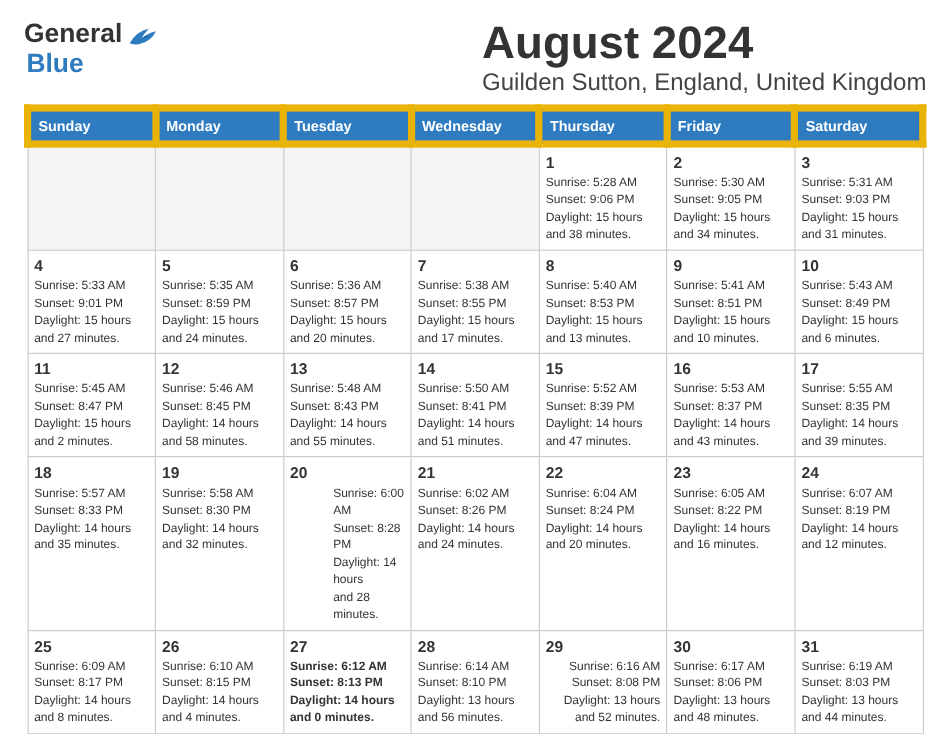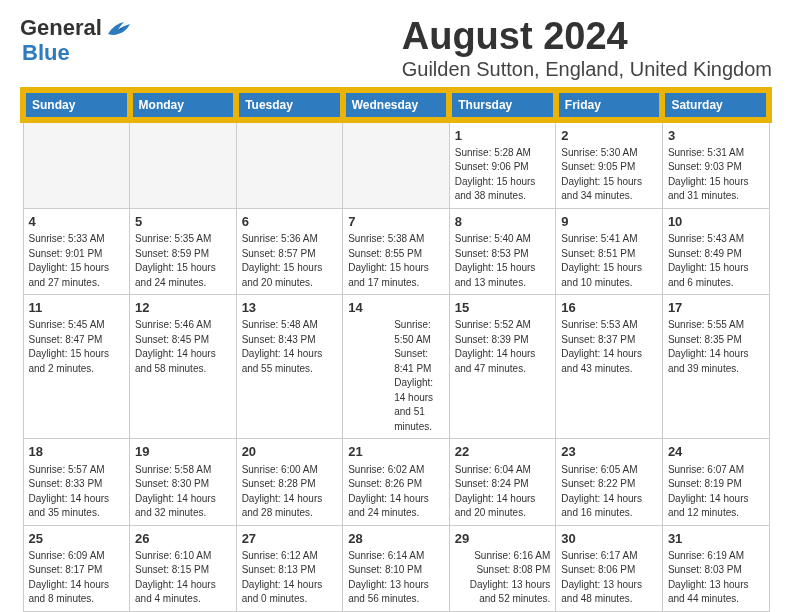--- a/index.html
+++ b/index.html
@@ -16,21 +16,21 @@
       align-items: flex-start;
       margin-bottom: 6px;
     }
     .logo {
       display: flex;
       flex-direction: column;
       align-items: flex-start;
     }
     .logo-text {
       display: flex;
-      align-items: flex-start;
+      align-items: flex-end;
       font-size: 22px;
       font-weight: bold;
       line-height: 1.1;
     }
     .logo-general { color: #333; }
     .logo-blue { color: #1a6bbf; }
     .logo-bird {
       width: 28px;
       height: 22px;
       margin-left: 2px;
@@ -234,21 +234,21 @@
         </td>
         <td>
           <span class="day-number">13</span>
           <div class="day-info" style="white-space: pre-line;">Sunrise: 5:48 AM
 Sunset: 8:43 PM
 Daylight: 14 hours
 and 55 minutes.</div>
         </td>
         <td>
           <span class="day-number">14</span>
-          <div class="day-info" style="white-space: pre-line; margin-left: 46px;">Sunrise: 5:50 AM
+          <div class="day-info" style="white-space: pre-line;">Sunrise: 5:50 AM
 Sunset: 8:41 PM
 Daylight: 14 hours
 and 51 minutes.</div>
         </td>
         <td>
           <span class="day-number">15</span>
           <div class="day-info" style="white-space: pre-line;">Sunrise: 5:52 AM
 Sunset: 8:39 PM
 Daylight: 14 hours
 and 47 minutes.</div>
@@ -278,21 +278,21 @@
         </td>
         <td>
           <span class="day-number">19</span>
           <div class="day-info" style="white-space: pre-line;">Sunrise: 5:58 AM
 Sunset: 8:30 PM
 Daylight: 14 hours
 and 32 minutes.</div>
         </td>
         <td>
           <span class="day-number">20</span>
-          <div class="day-info" style="white-space: pre-line;">Sunrise: 6:00 AM
+          <div class="day-info" style="white-space: pre-line; margin-left: 36px;">Sunrise: 6:00 AM
 Sunset: 8:28 PM
 Daylight: 14 hours
 and 28 minutes.</div>
         </td>
         <td>
           <span class="day-number">21</span>
           <div class="day-info" style="white-space: pre-line;">Sunrise: 6:02 AM
 Sunset: 8:26 PM
 Daylight: 14 hours
 and 24 minutes.</div>
@@ -329,21 +329,21 @@
         </td>
         <td>
           <span class="day-number">26</span>
           <div class="day-info" style="white-space: pre-line;">Sunrise: 6:10 AM
 Sunset: 8:15 PM
 Daylight: 14 hours
 and 4 minutes.</div>
         </td>
         <td>
           <span class="day-number">27</span>
-          <div class="day-info" style="white-space: pre-line;">Sunrise: 6:12 AM
+          <div class="day-info" style="white-space: pre-line; font-weight: bold;">Sunrise: 6:12 AM
 Sunset: 8:13 PM
 Daylight: 14 hours
 and 0 minutes.</div>
         </td>
         <td>
           <span class="day-number">28</span>
           <div class="day-info" style="white-space: pre-line;">Sunrise: 6:14 AM
 Sunset: 8:10 PM
 Daylight: 13 hours
 and 56 minutes.</div>

